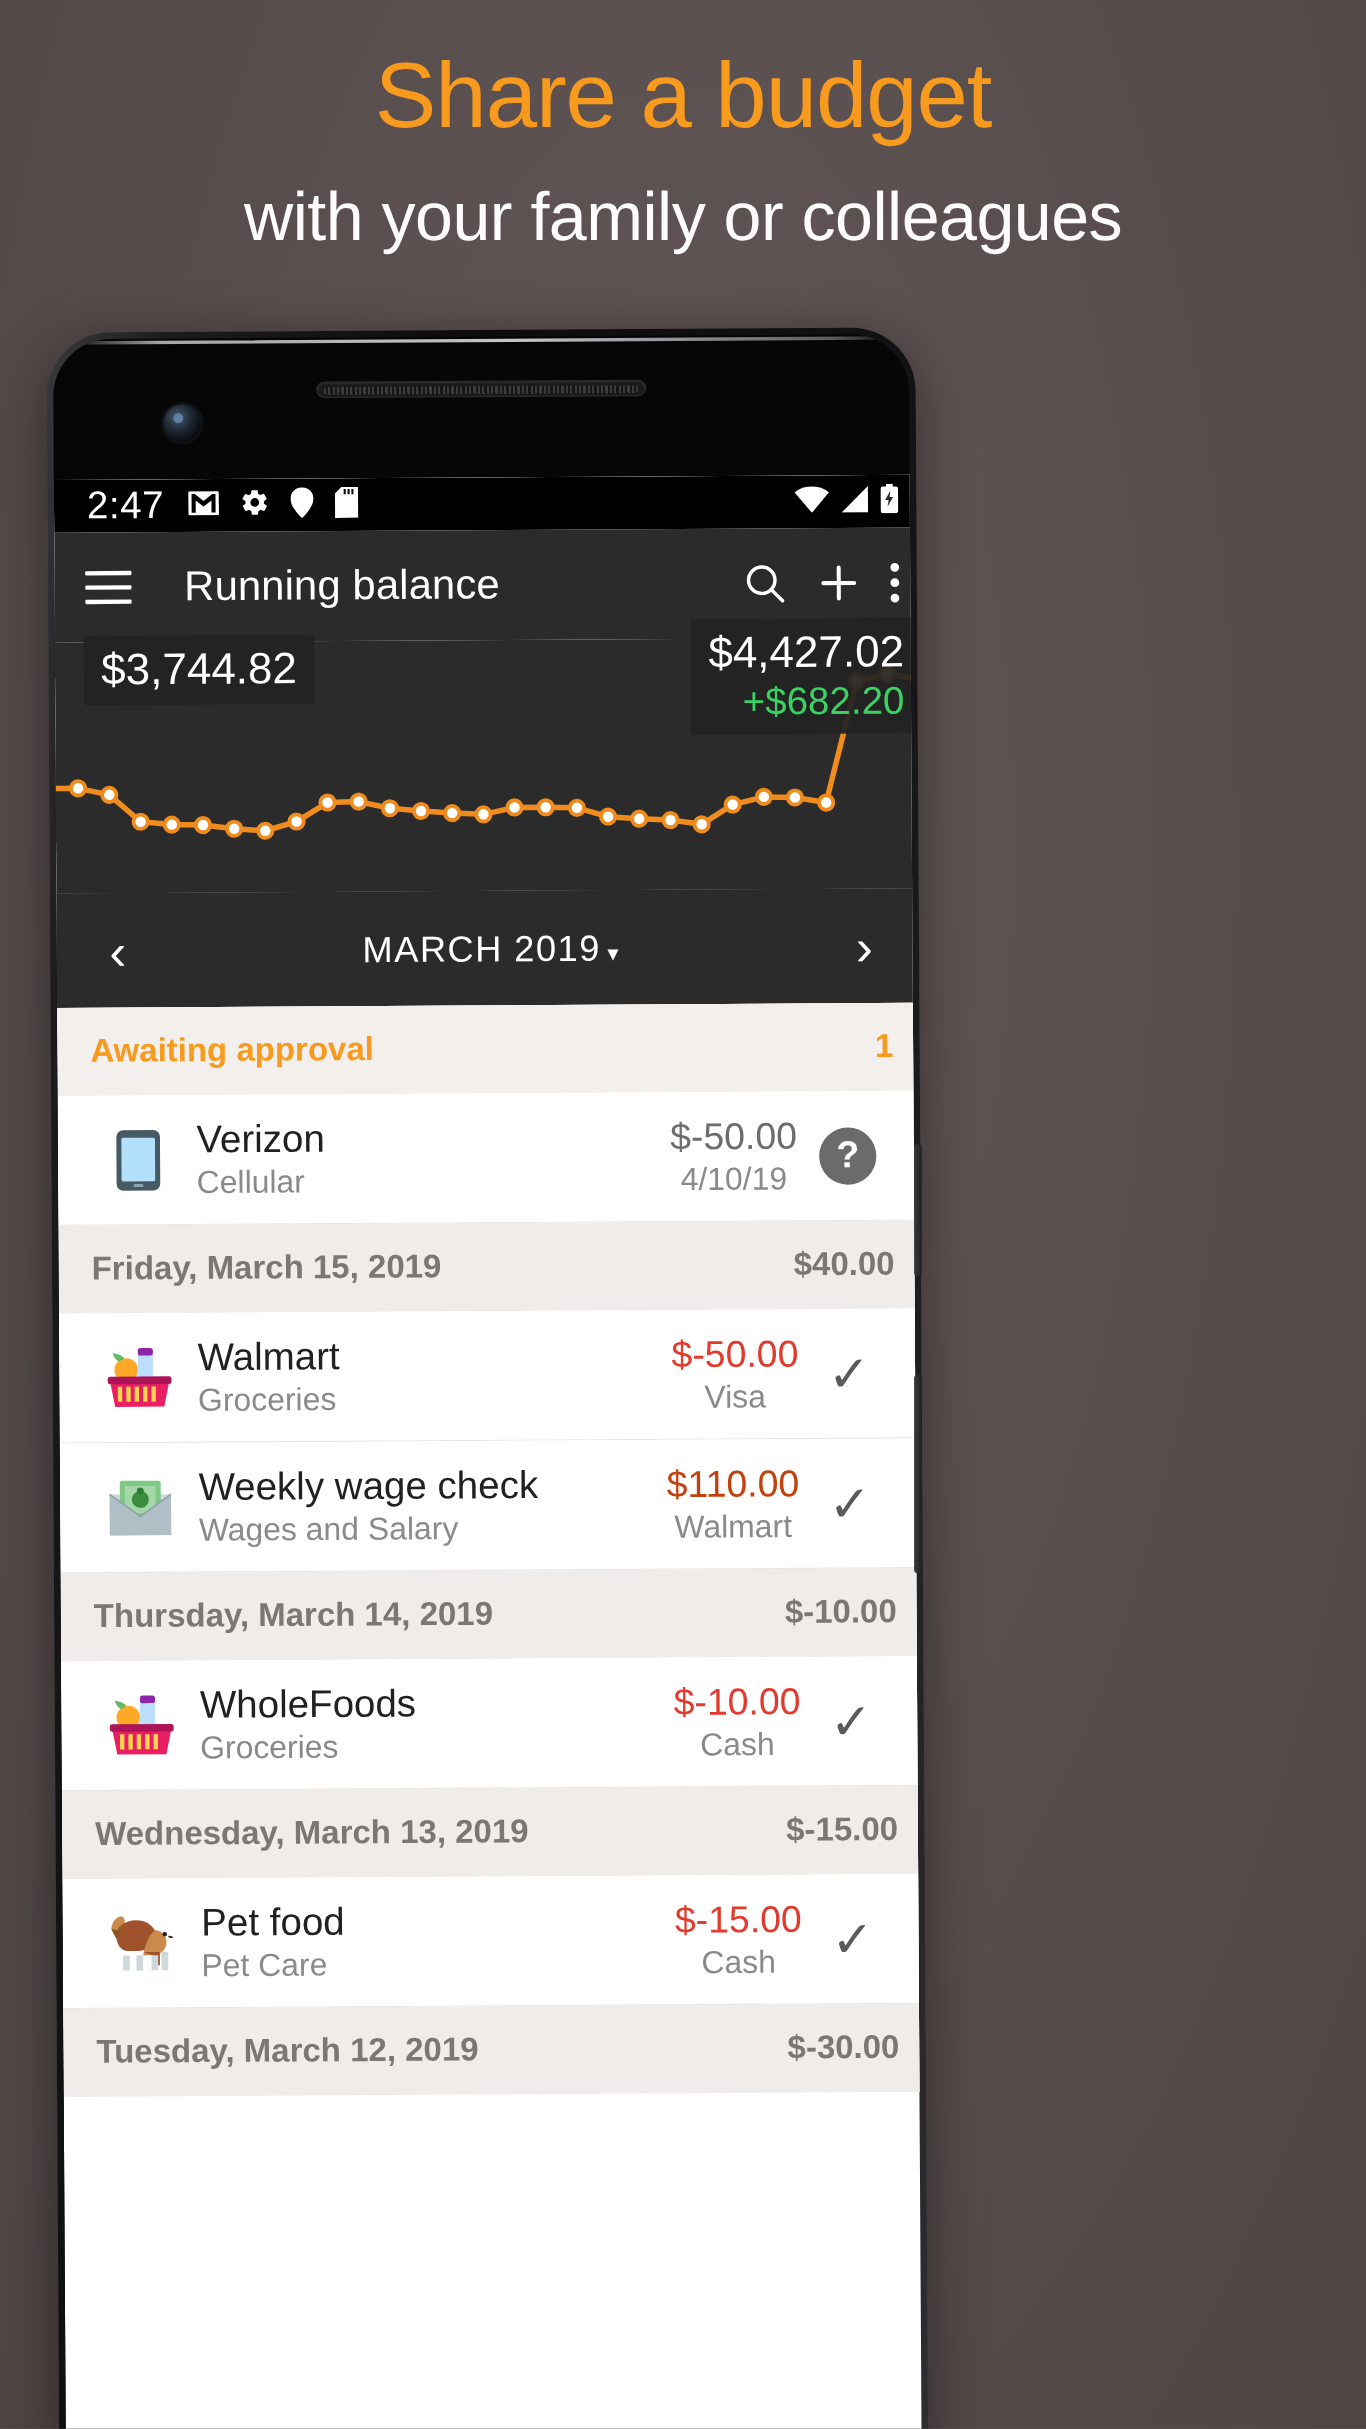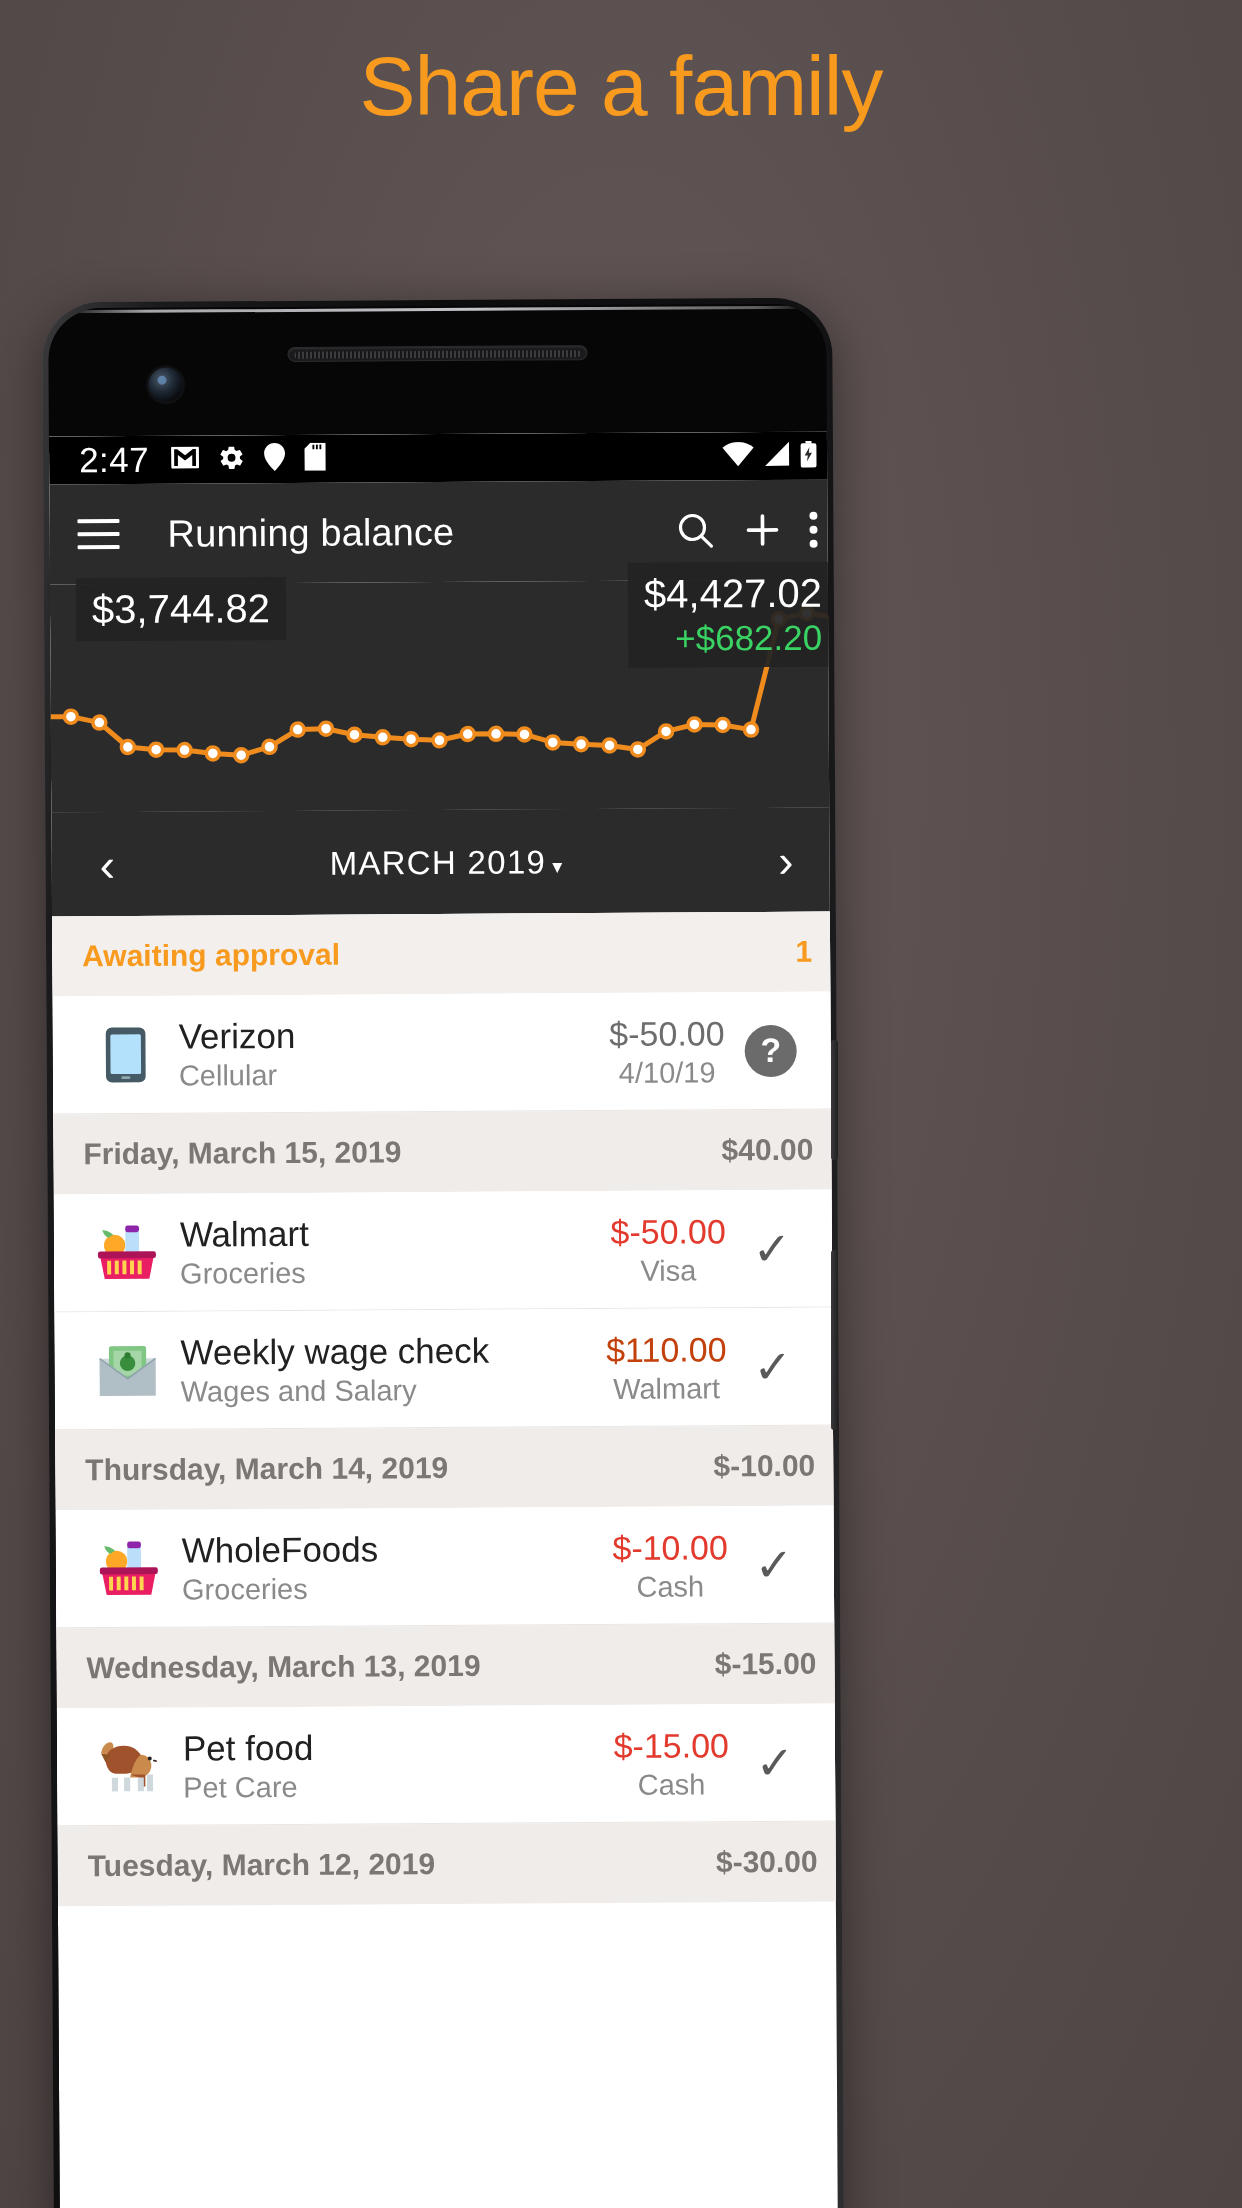--- a/index.html
+++ b/index.html
@@ -191,21 +191,22 @@
   .side-btn {
     position:absolute; right: 0; width: 7px; border-radius: 3px;
     background: linear-gradient(90deg,#3a3a3c,#202022);
   }
 </style>
 </head>
 <body>
 
 <div id="stage">
 
-  <div class="promo-title">Share a family</div>
+  <div class="promo-title">Share a budget</div>
+  <div class="promo-sub">with your family or colleagues</div>
 
   <div id="phone">
     <div id="phone-inner">
       <div class="bezel-highlight"></div>
       <div class="earpiece"></div>
       <div class="camera"></div>
 
       <div id="screen">
 
         <div id="statusbar">

